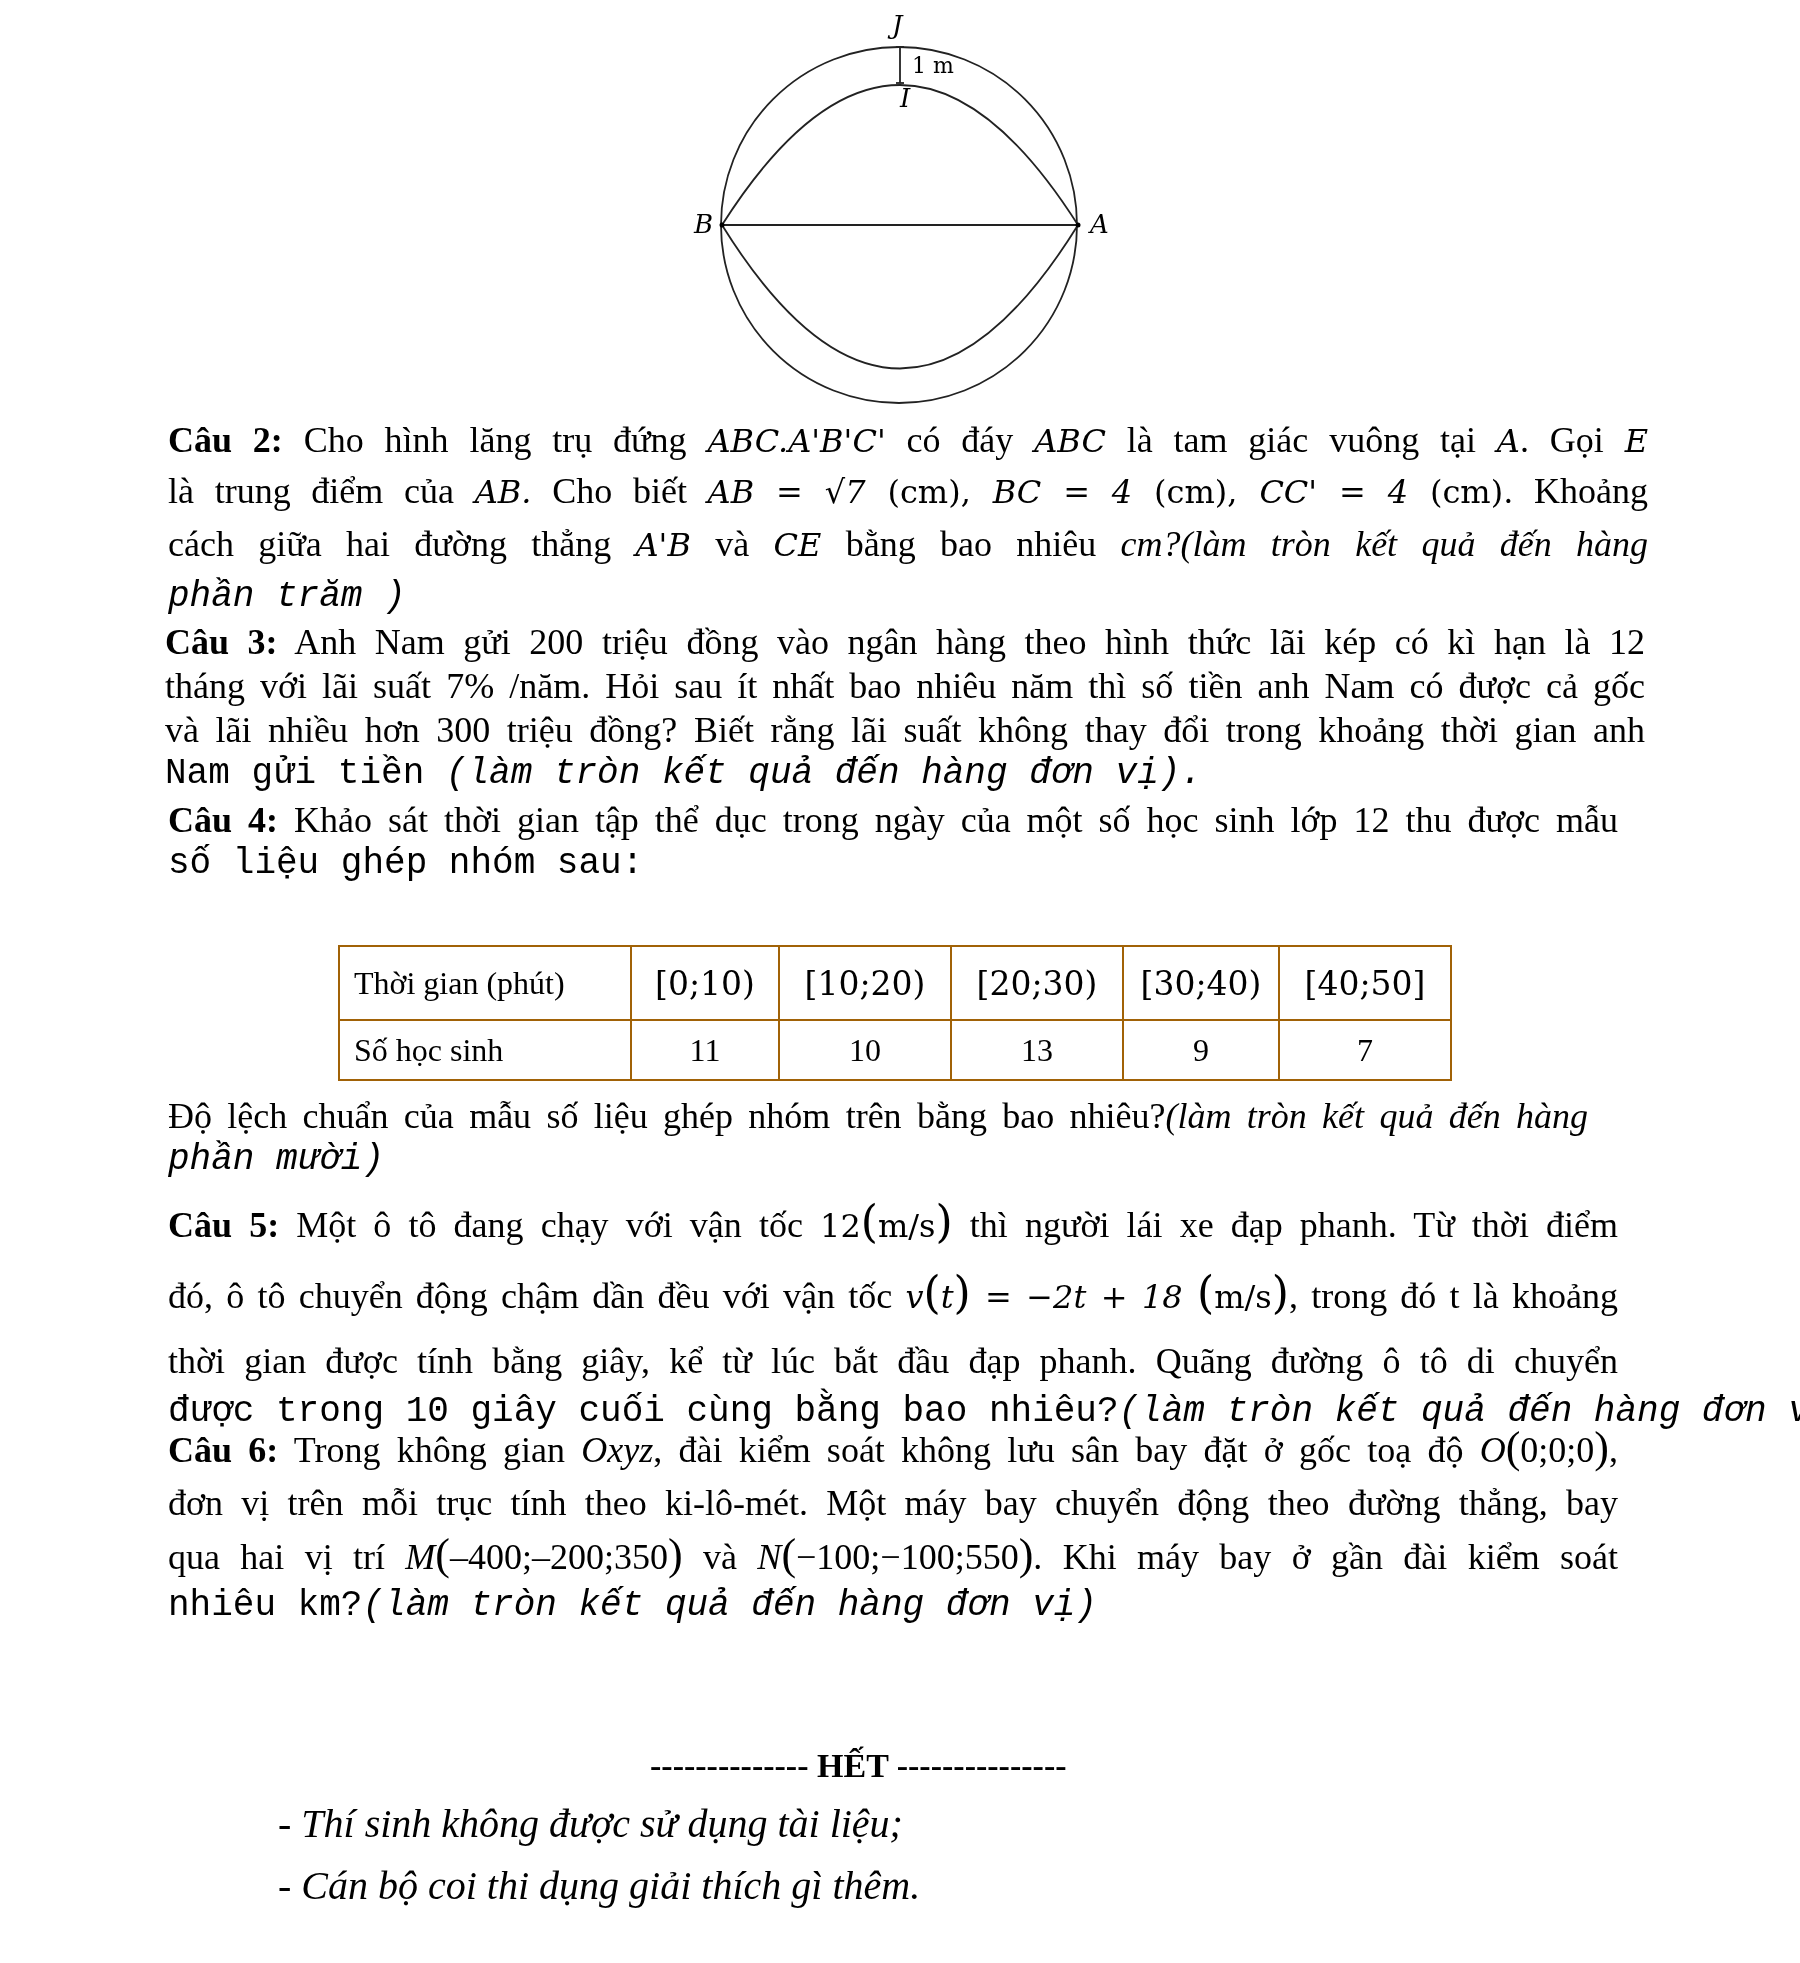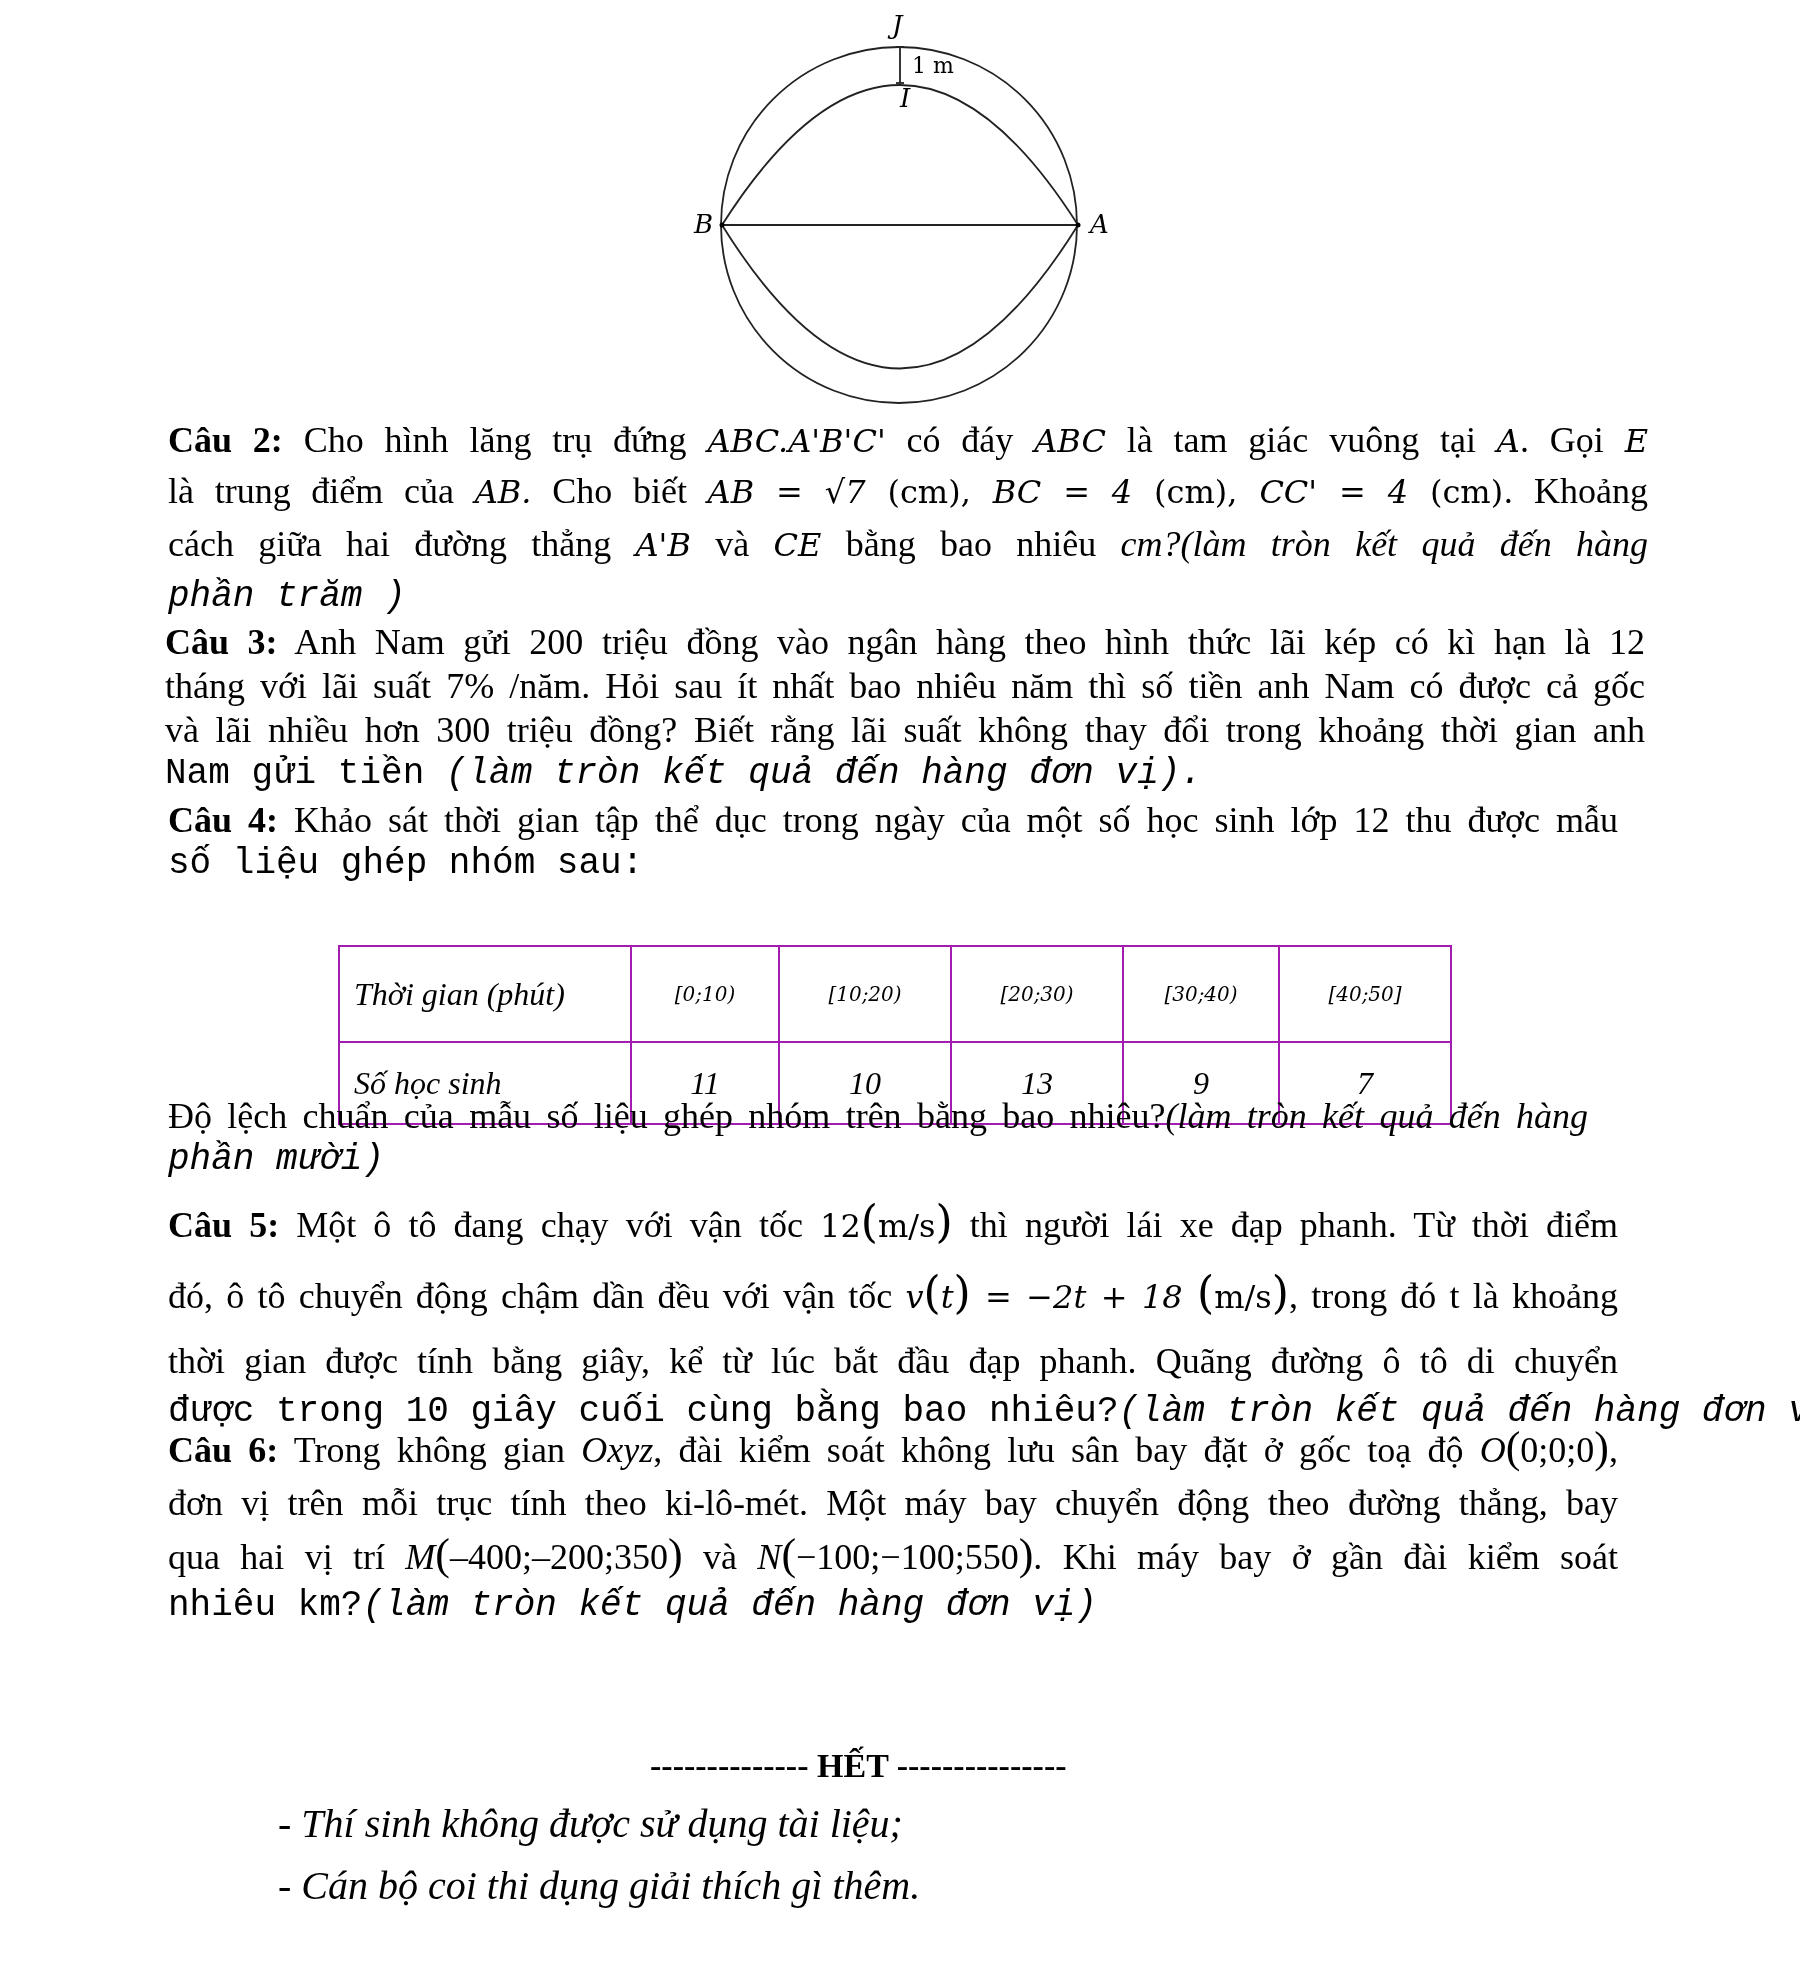--- a/index.html
+++ b/index.html
@@ -18,31 +18,31 @@
   .q .line.last { text-align-last: left; font-family: Liberation Mono, monospace; }
   .label { font-weight: bold; }
   .m { font-family: "DejaVu Serif", "Liberation Serif", serif; font-style: italic; font-size: 32px; }
   .mr { font-family: "DejaVu Serif", "Liberation Serif", serif; font-size: 32px; }
   .it { font-style: italic; }
   .big { font-size: 44px; line-height: 0; }
 
   .tbl-wrap { position: absolute; left: 338px; top: 945px; }
   table.freq { border-collapse: collapse; font-size: 32px; }
   table.freq td {
-    border: 2px solid #a21caf; height: 52px; padding: 14px 14px;
-    text-align: center; vertical-align: middle; font-style: italic;
+    border: 2px solid #a16207; height: 52px; padding: 3px 14px;
+    text-align: center; vertical-align: middle;
   }
   table.freq td.head { text-align: left; width: 262px; }
   table.freq tr.r1 td { height: 66px; }
   table.freq td.c1 { width: 118px; }
   table.freq td.c2 { width: 142px; }
   table.freq td.c3 { width: 142px; }
   table.freq td.c4 { width: 126px; }
   table.freq td.c5 { width: 142px; }
-  .interval { font-family: "DejaVu Serif", "Liberation Serif", serif; font-size: 20px; }
+  .interval { font-family: "DejaVu Serif", "Liberation Serif", serif; font-size: 33px; }
 
   .end-mark { position: absolute; left: 650px; top: 1747px; font-size: 34px; font-weight: bold; white-space: nowrap; }
   .note { position: absolute; left: 278px; font-size: 40px; font-style: italic; white-space: nowrap; }
 </style>
 </head>
 <body>
 
 <div class="figure">
   <svg viewBox="0 0 440 430">
     <circle cx="219" cy="225" r="178" fill="none" stroke="#222" stroke-width="1.8"></circle>

